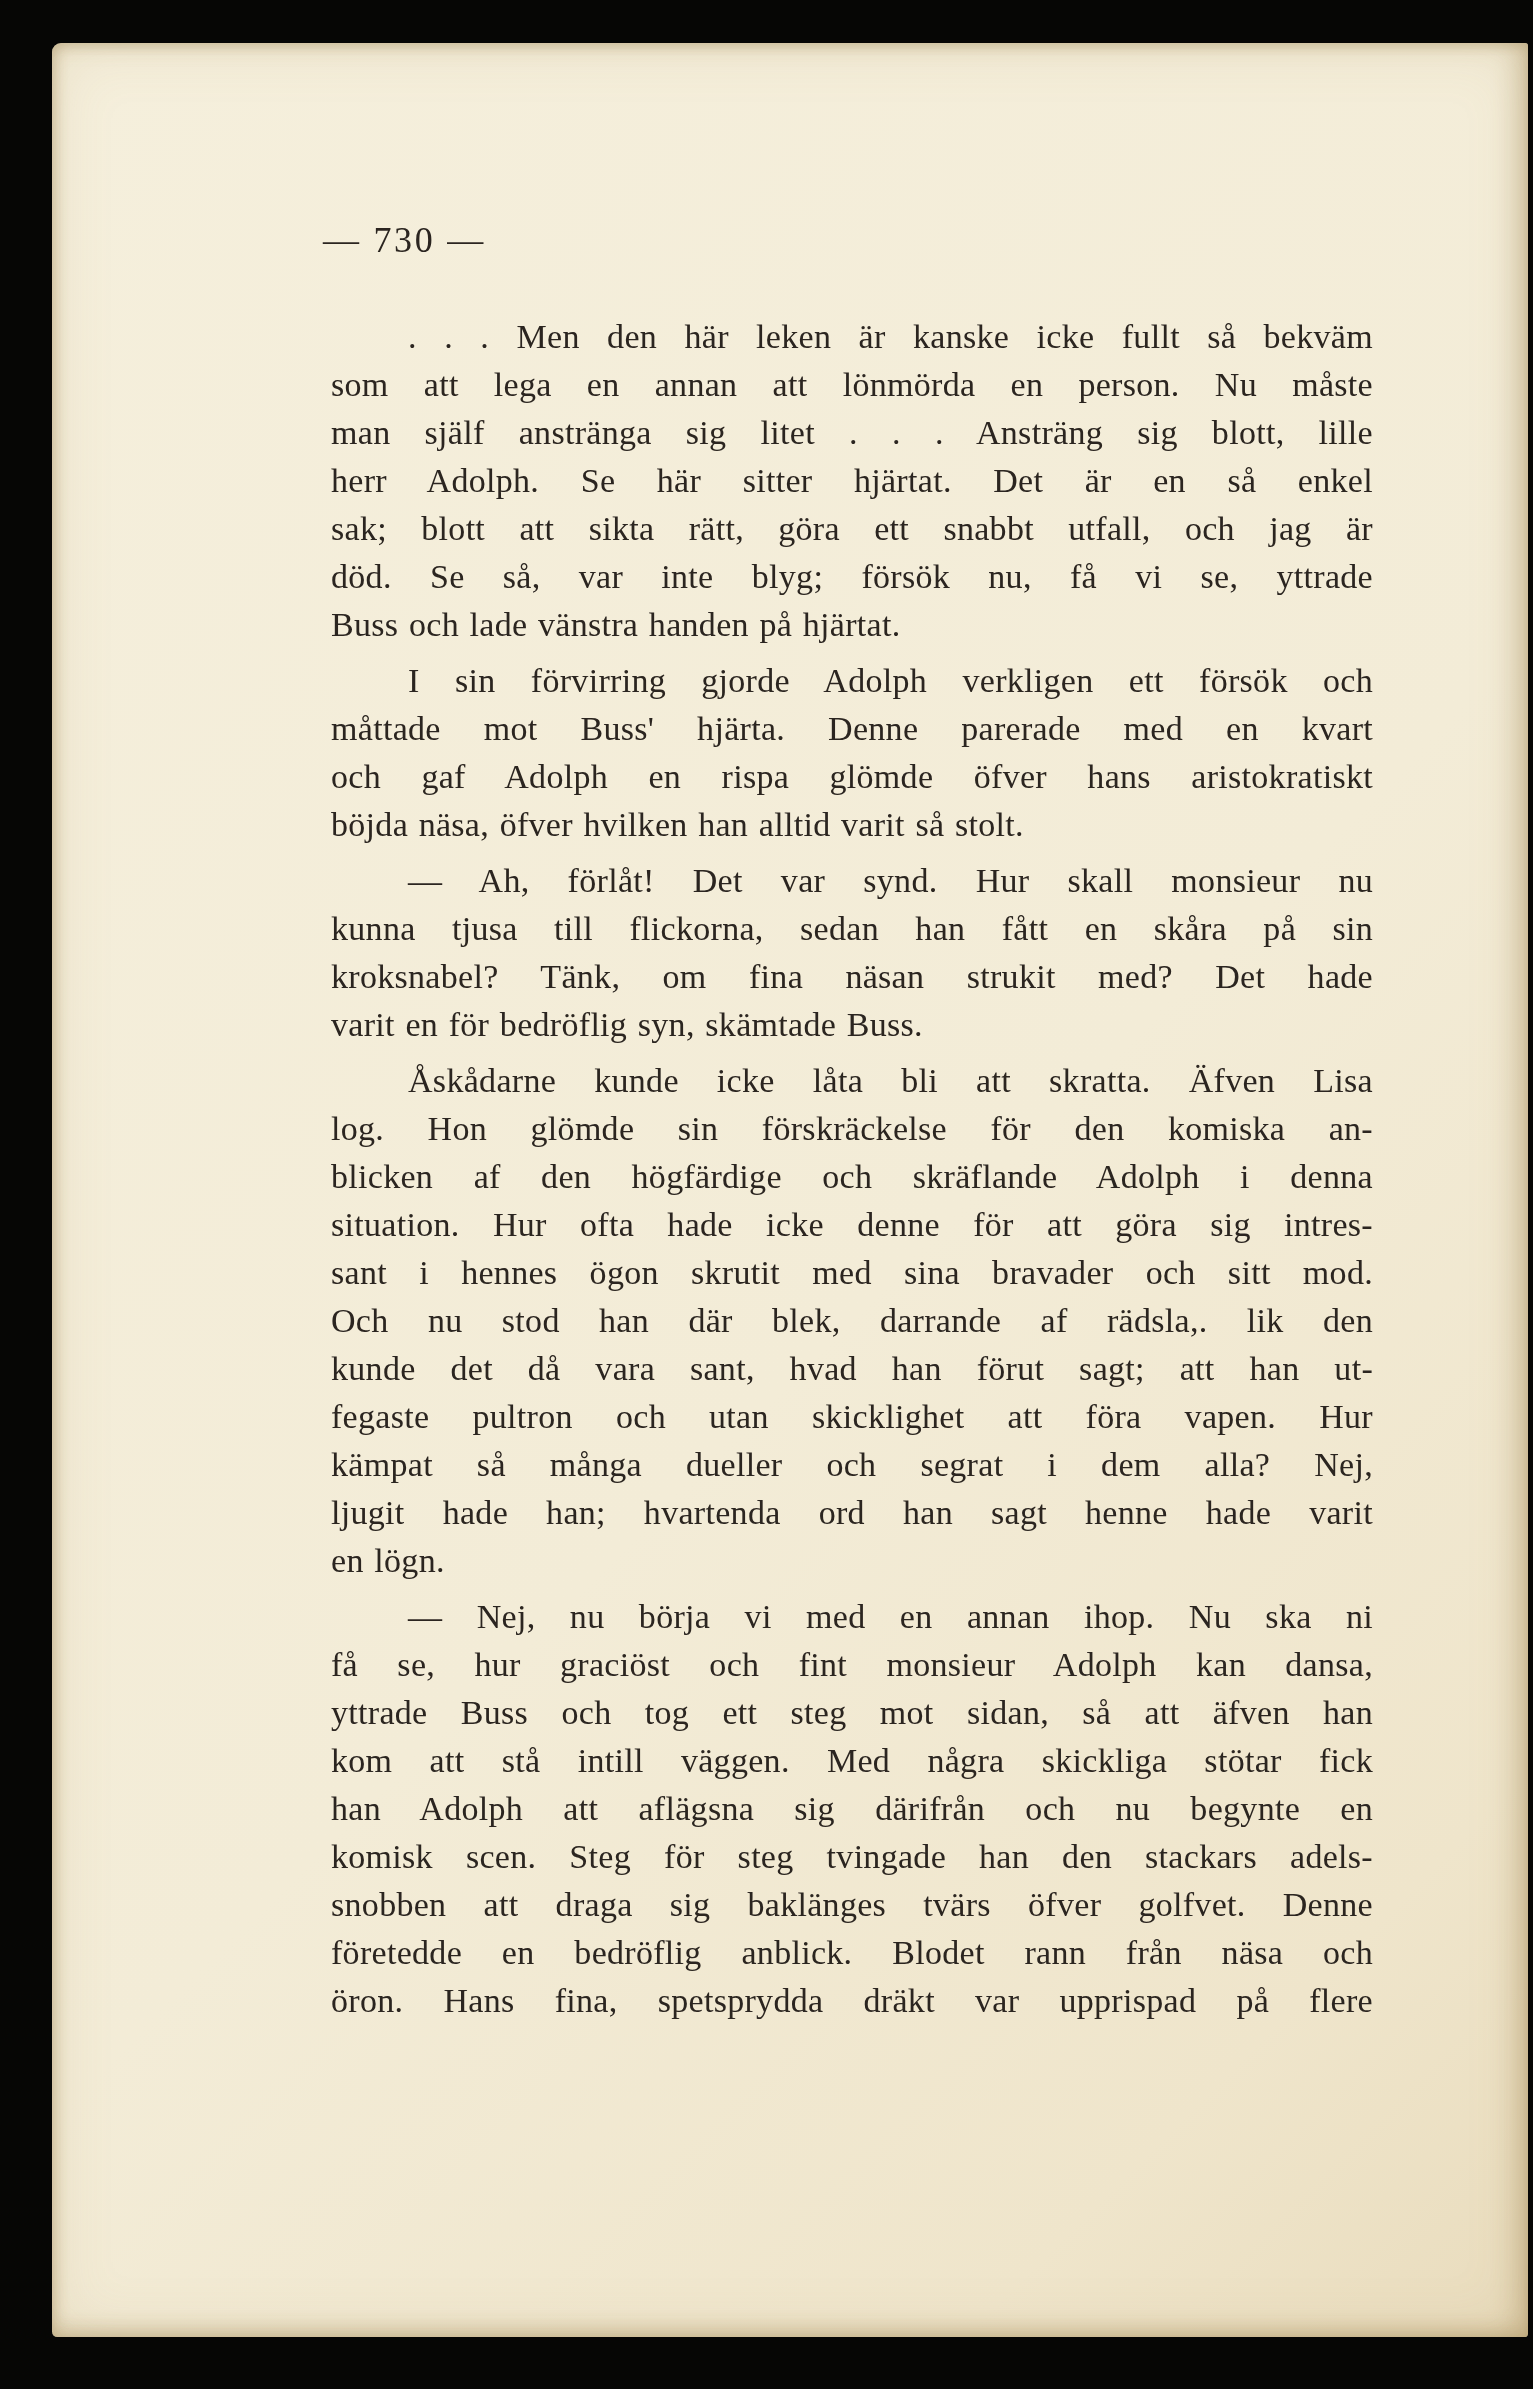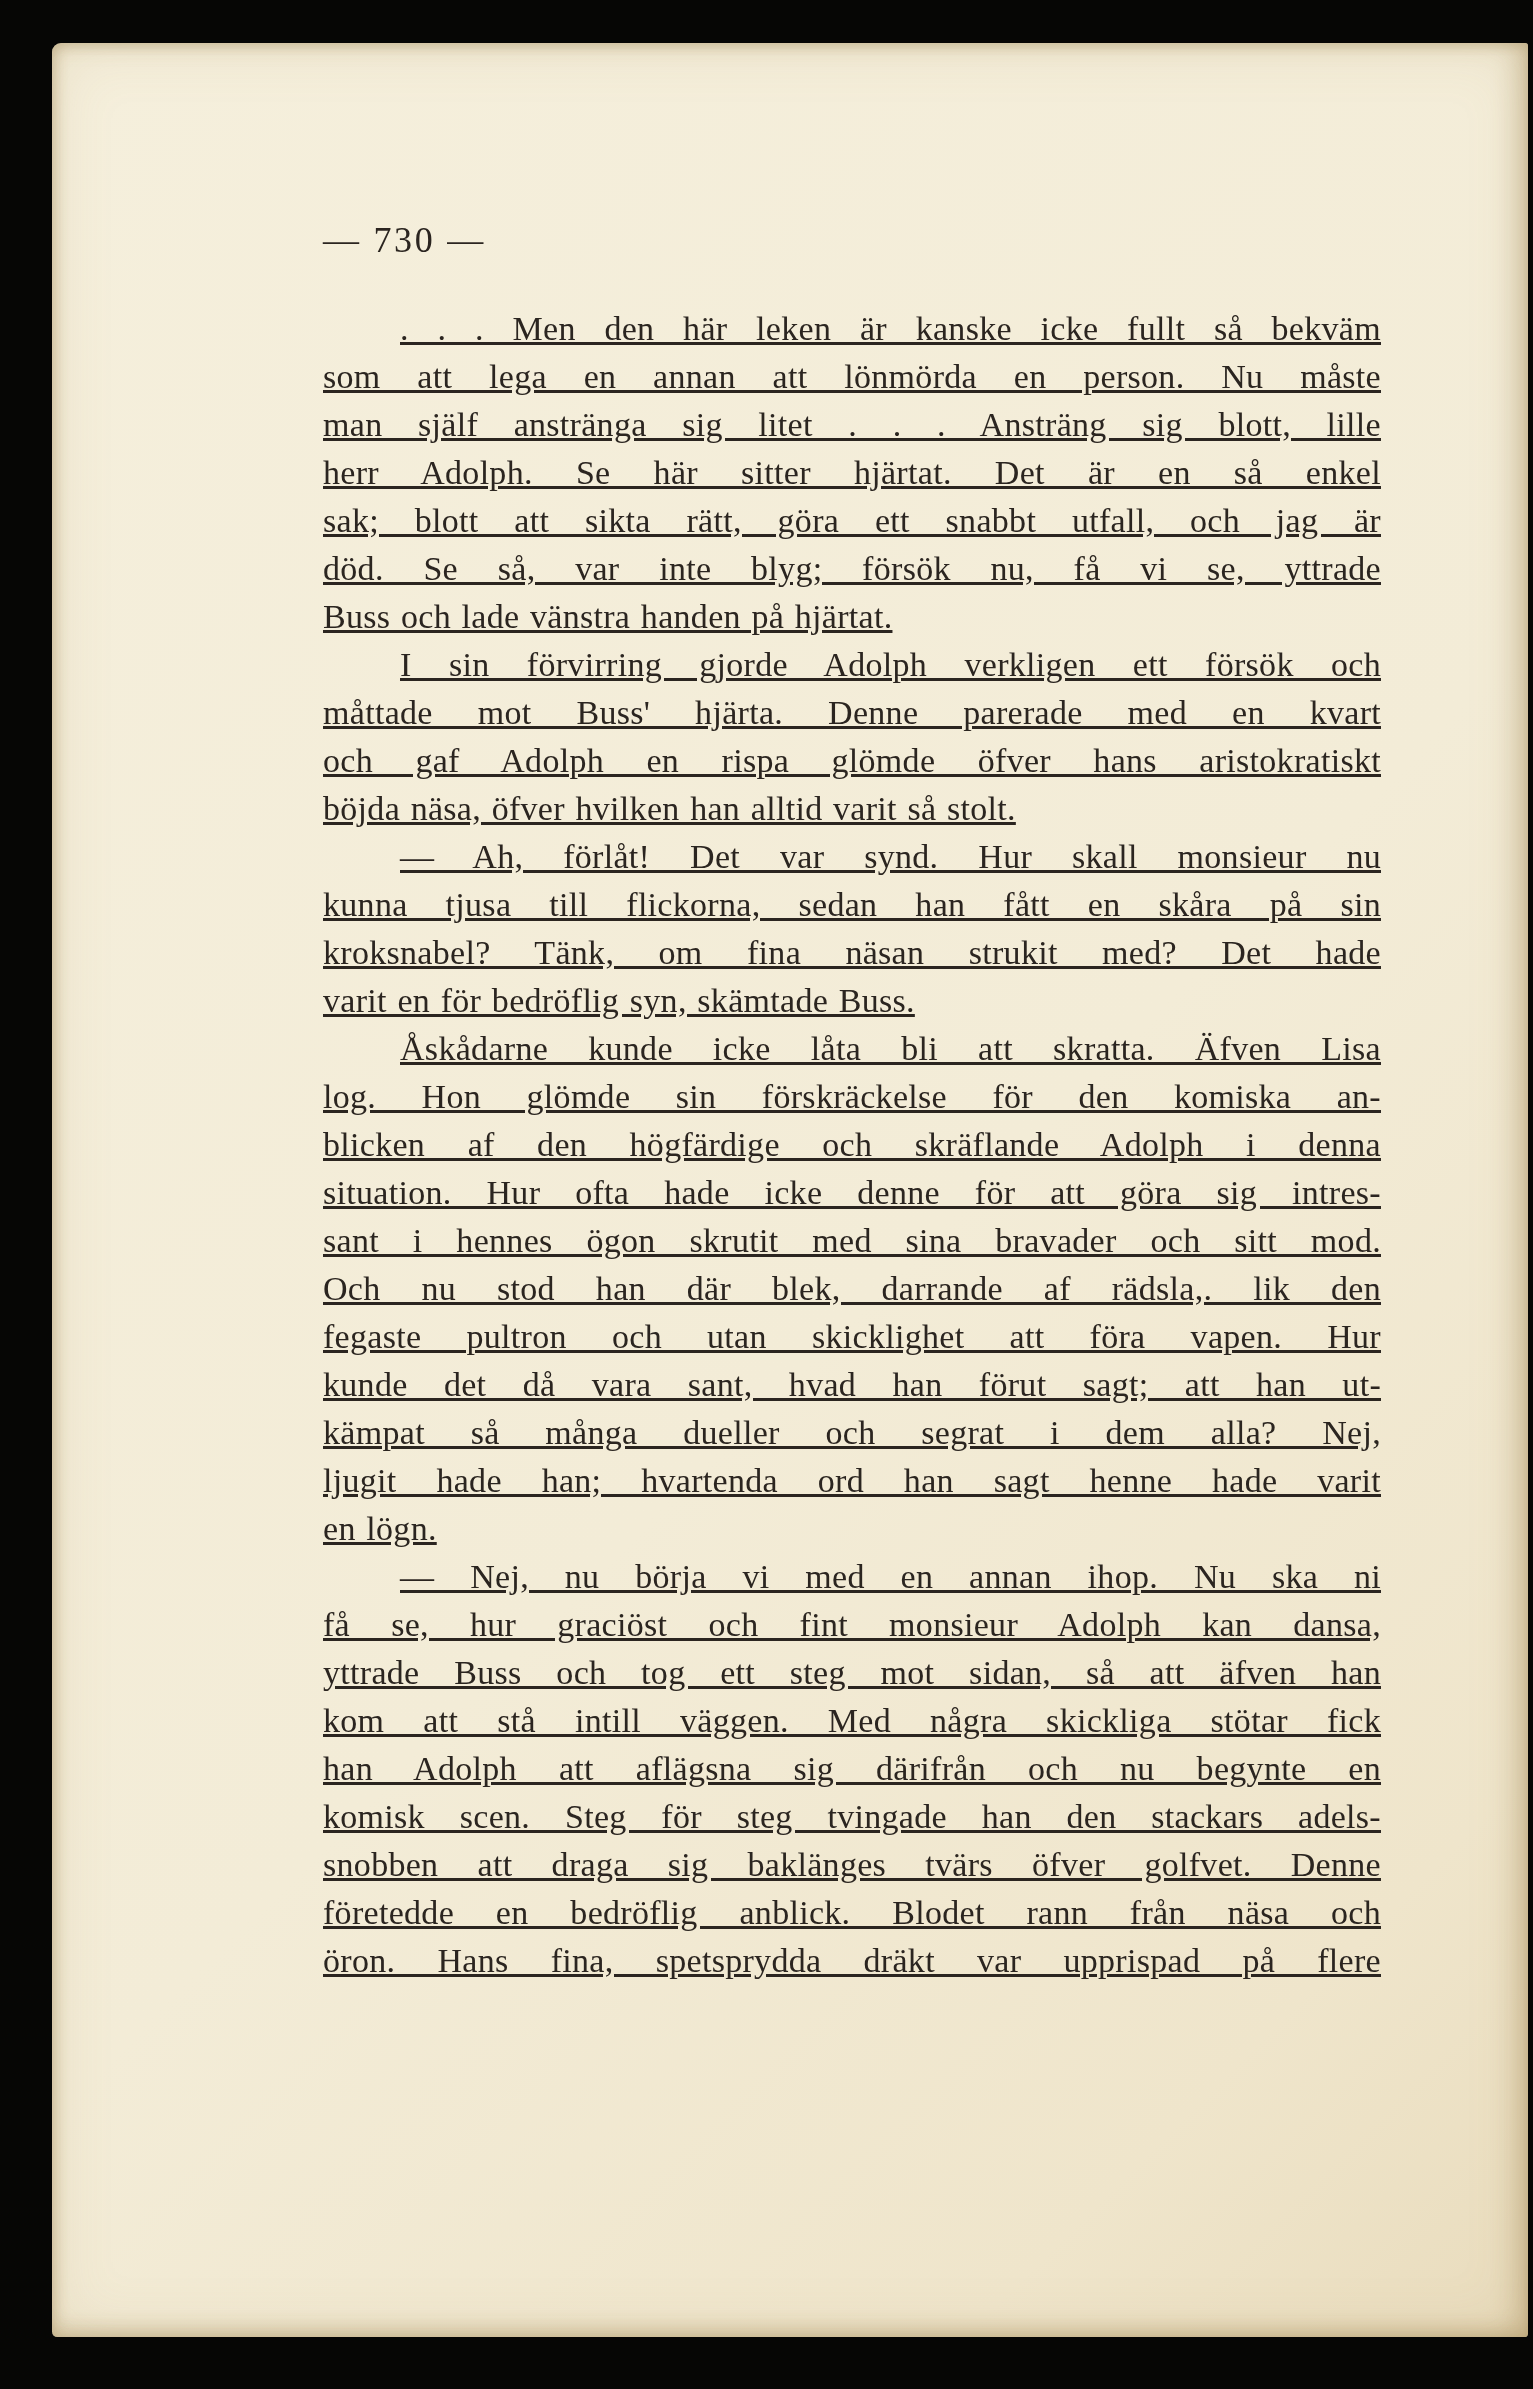--- a/index.html
+++ b/index.html
@@ -42,21 +42,21 @@
     color: #2b2520;
   }
   .text-block {
     position: absolute;
     left: 271px;
     top: 262px;
     width: 1058px;
     color: #2b2520;
     font-size: 34px;
   }
-  .paragraph { margin: 0; text-decoration: underline; }
+  .paragraph { margin: 8px; }
   .line {
     line-height: 48px;
     height: 48px;
     white-space: normal;
     text-align: justify;
     text-align-last: justify;
     letter-spacing: 0.3px;
     word-spacing: 1.8px;
     overflow: hidden;
   }
@@ -91,22 +91,22 @@
           <div class="line">kroksnabel? Tänk, om fina näsan strukit med? Det hade</div>
           <div class="line lastleft">varit en för bedröflig syn, skämtade Buss.</div>
         </div>
         <div class="paragraph">
           <div class="line first">Åskådarne kunde icke låta bli att skratta. Äfven Lisa</div>
           <div class="line">log. Hon glömde sin förskräckelse för den komiska an-</div>
           <div class="line">blicken af den högfärdige och skräflande Adolph i denna</div>
           <div class="line">situation. Hur ofta hade icke denne för att göra sig intres-</div>
           <div class="line">sant i hennes ögon skrutit med sina bravader och sitt mod.</div>
           <div class="line">Och nu stod han där blek, darrande af rädsla,. lik den</div>
+          <div class="line">kunde det då vara sant, hvad han förut sagt; att han ut-</div>
           <div class="line">fegaste pultron och utan skicklighet att föra vapen. Hur</div>
-          <div class="line">kunde det då vara sant, hvad han förut sagt; att han ut-</div>
           <div class="line">kämpat så många dueller och segrat i dem alla? Nej,</div>
           <div class="line">ljugit hade han; hvartenda ord han sagt henne hade varit</div>
           <div class="line lastleft">en lögn.</div>
         </div>
         <div class="paragraph">
           <div class="line first">— Nej, nu börja vi med en annan ihop. Nu ska ni</div>
           <div class="line">få se, hur graciöst och fint monsieur Adolph kan dansa,</div>
           <div class="line">yttrade Buss och tog ett steg mot sidan, så att äfven han</div>
           <div class="line">kom att stå intill väggen. Med några skickliga stötar fick</div>
           <div class="line">han Adolph att aflägsna sig därifrån och nu begynte en</div>

